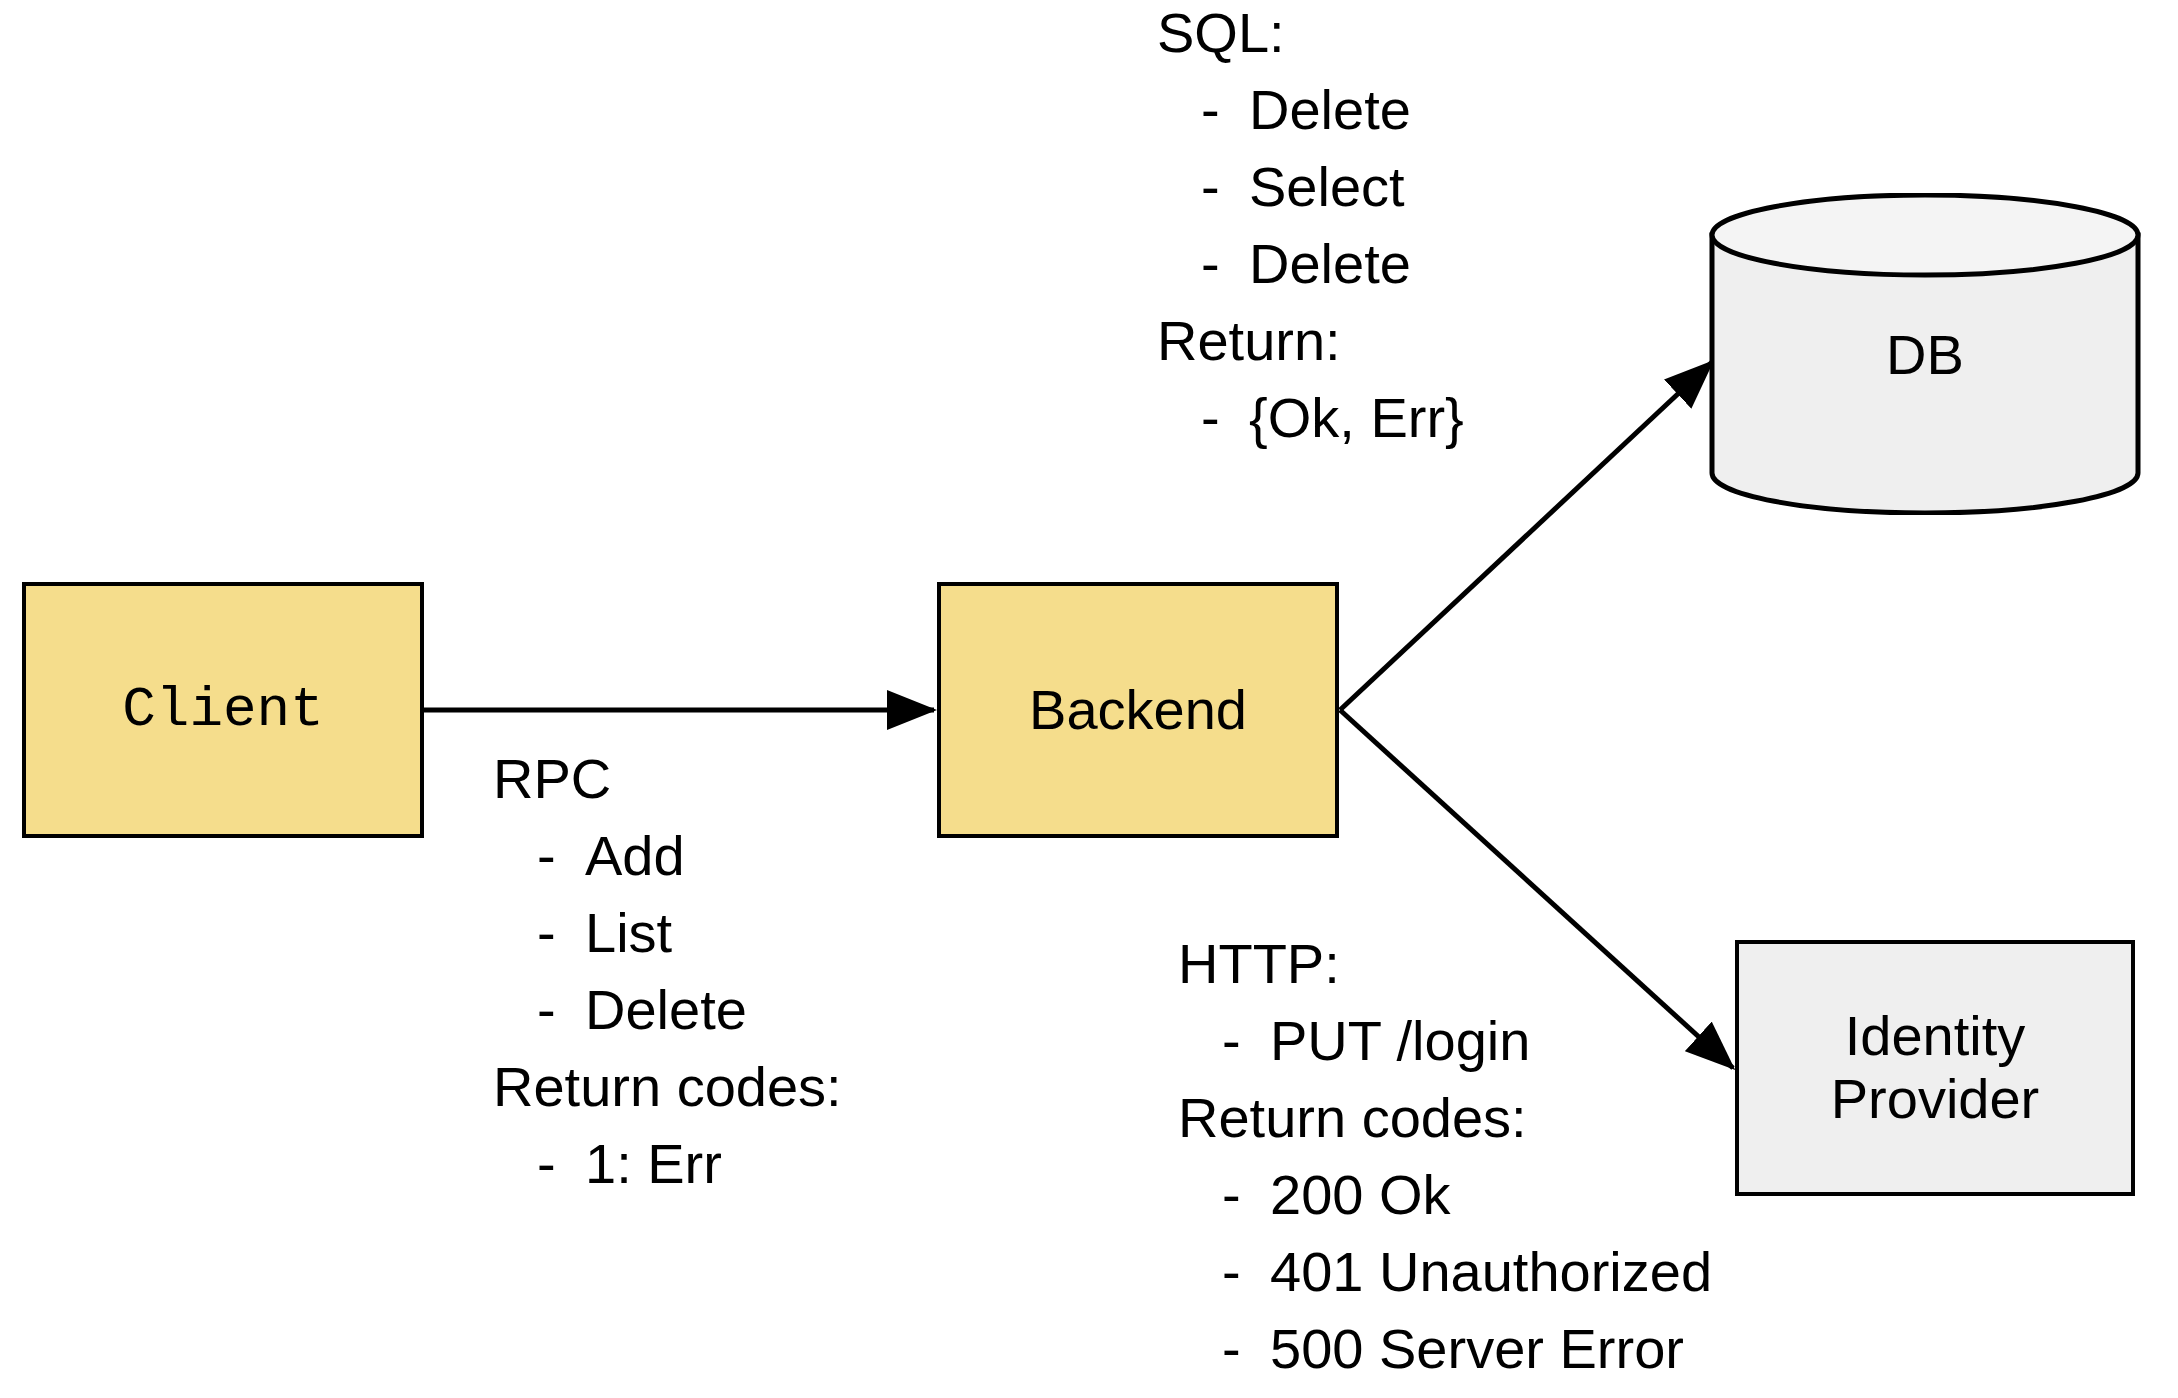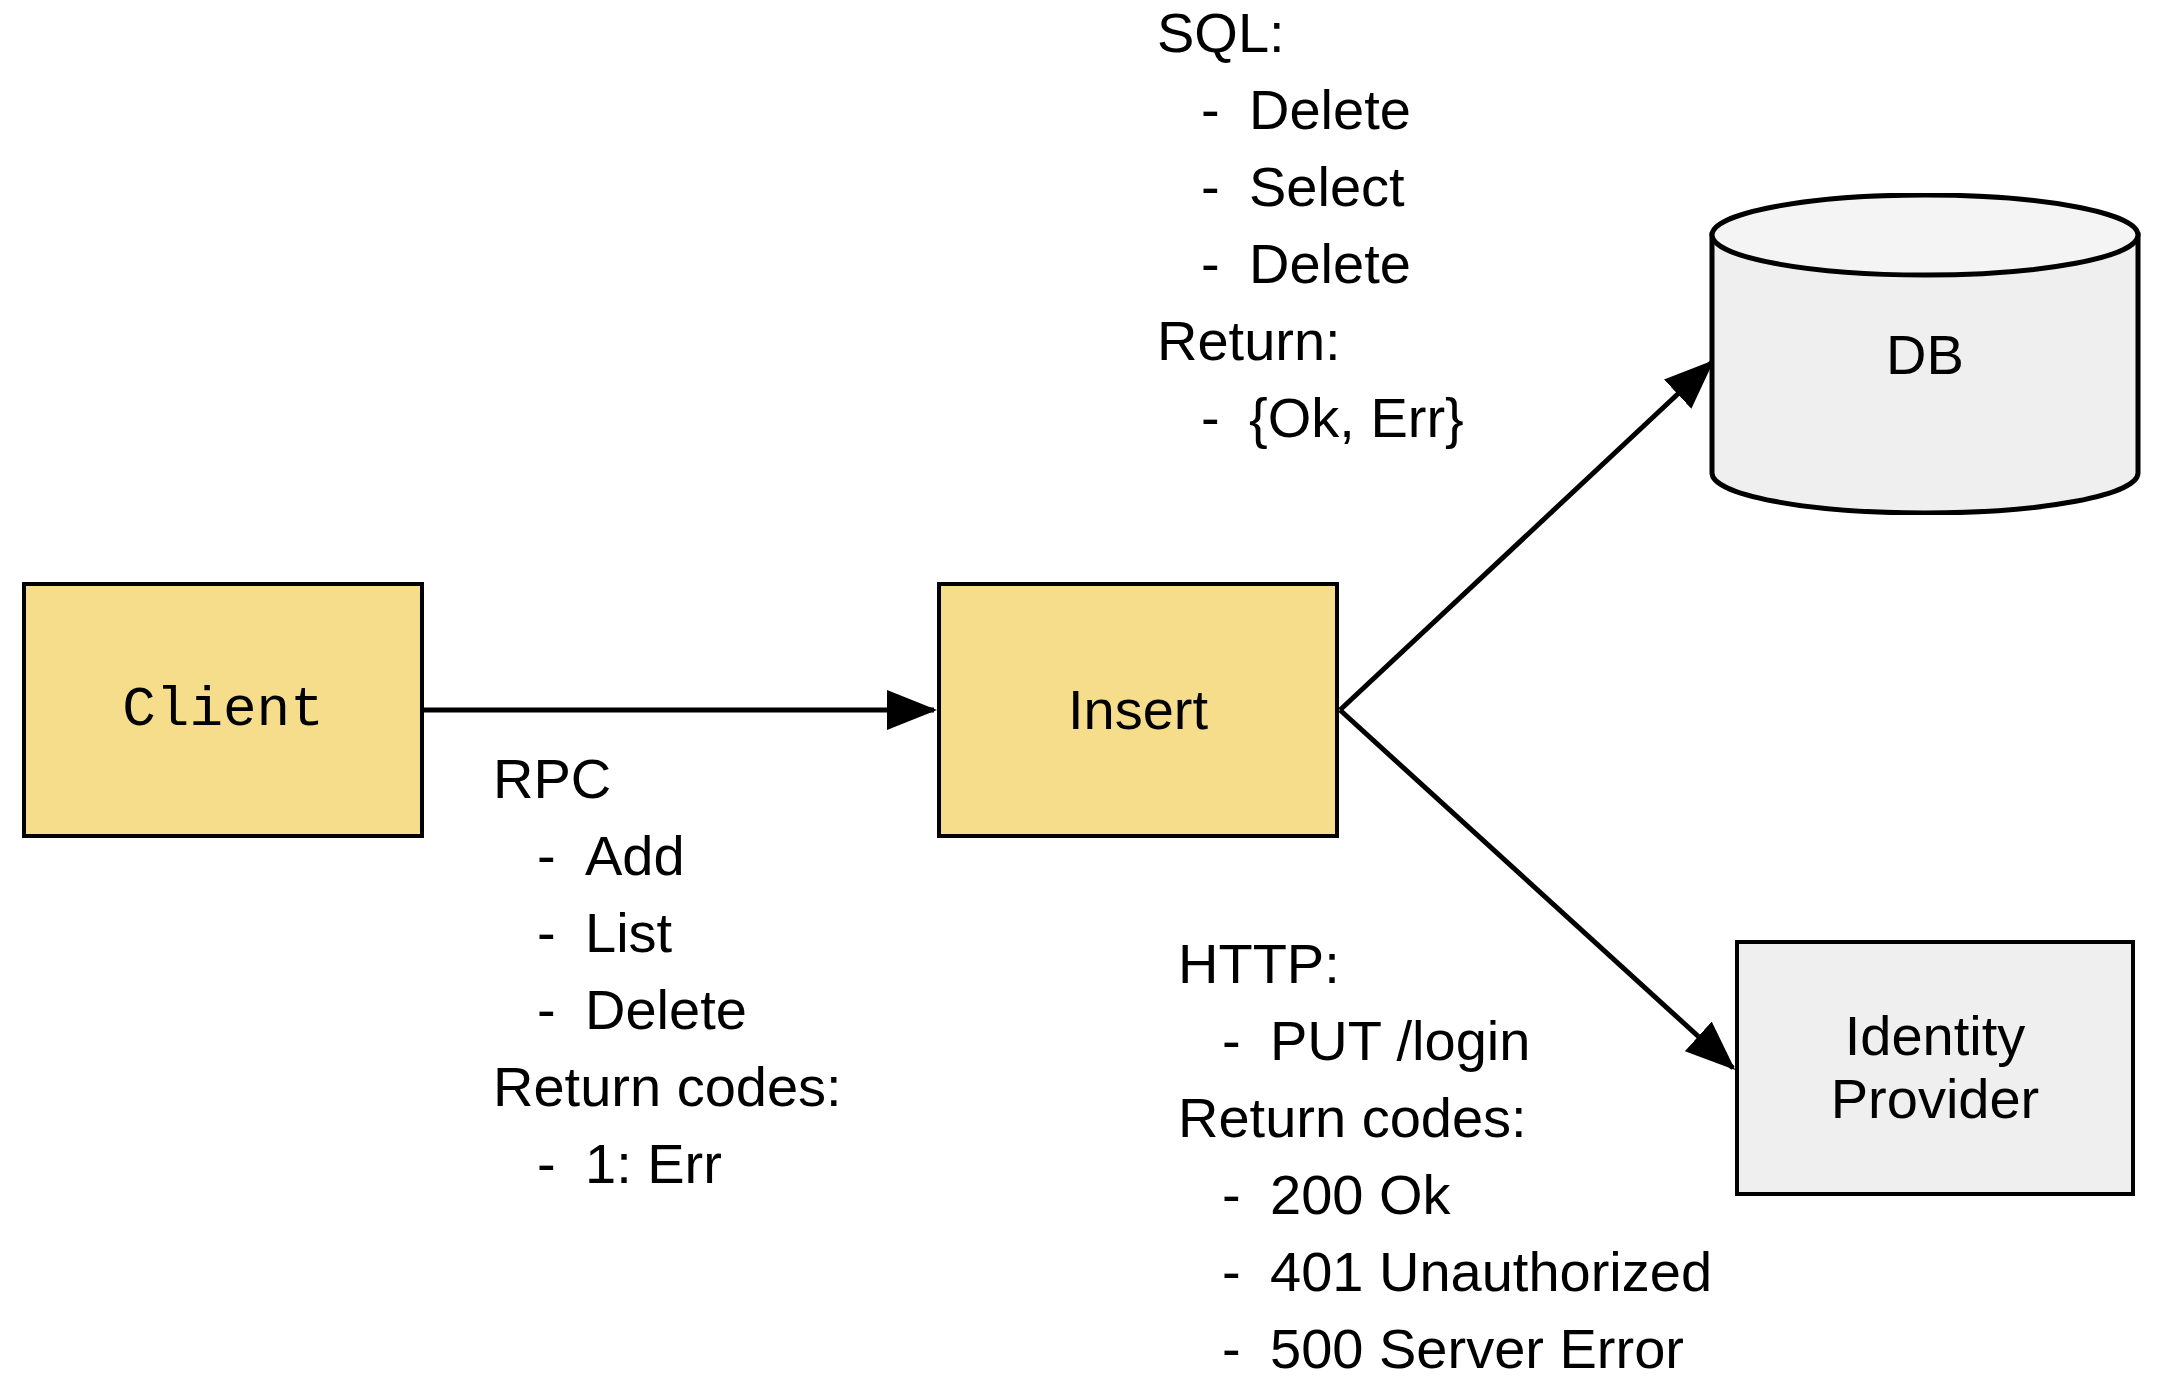--- a/index.html
+++ b/index.html
@@ -110,21 +110,21 @@
     <line x1="1340" y1="710" x2="1712" y2="362" stroke="#000000" stroke-width="5" marker-end="url(#arrowhead)"></line>
 
     <line x1="1340" y1="710" x2="1733" y2="1068" stroke="#000000" stroke-width="5" marker-end="url(#arrowhead)"></line>
   </svg>
 
   <div class="node node-yellow" id="node-client">
     <span>Client</span>
   </div>
 
   <div class="node node-yellow" id="node-backend">
-    <span>Insert</span>
+    <span>Backend</span>
   </div>
 
   <div class="cyl-wrap">
     <svg width="434" height="322" viewBox="0 0 434 322">
       <path d="M4,42 L4,280 A213,40 0 0 0 430,280 L430,42 Z" fill="#EFEFEF" stroke="#000000" stroke-width="5"></path>
       <ellipse cx="217" cy="42" rx="213" ry="40" fill="#F4F4F4" stroke="#000000" stroke-width="5"></ellipse>
     </svg>
     <div class="cyl-label">DB</div>
   </div>
 

